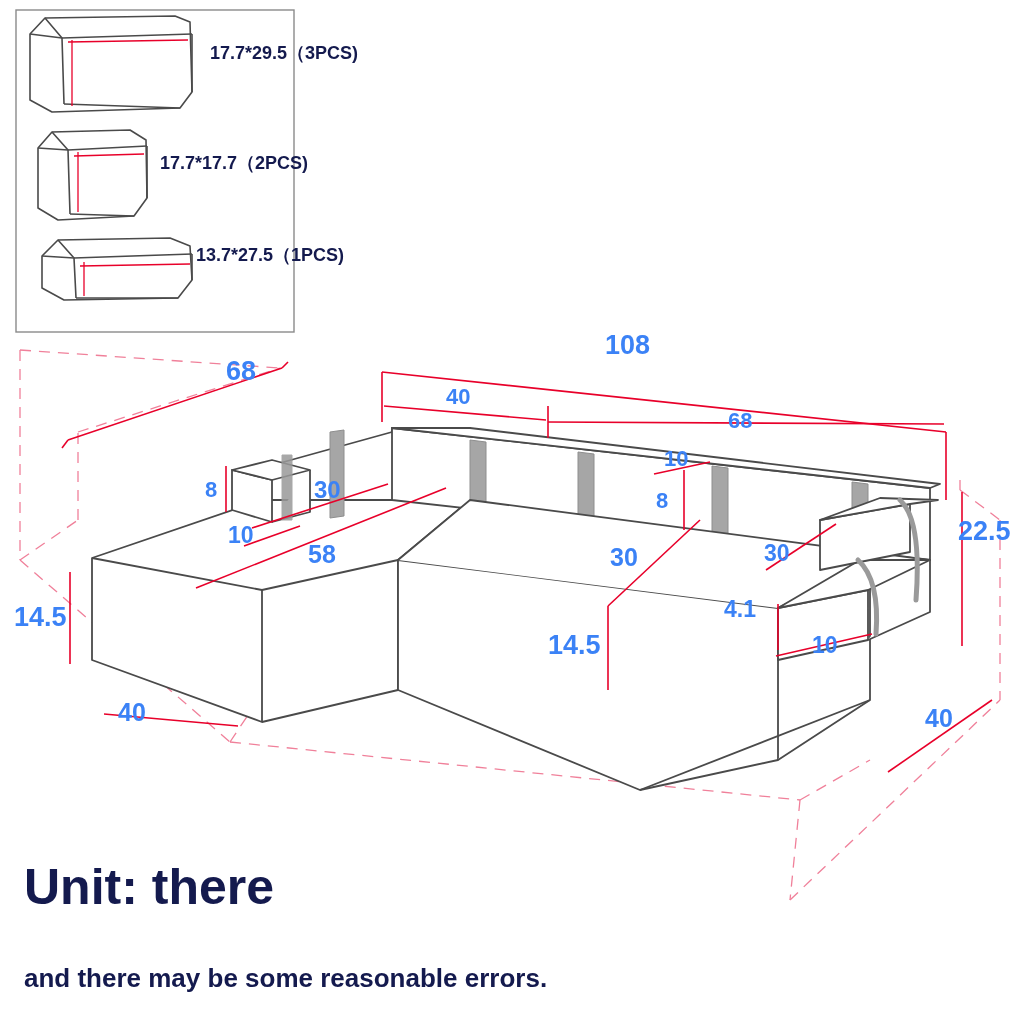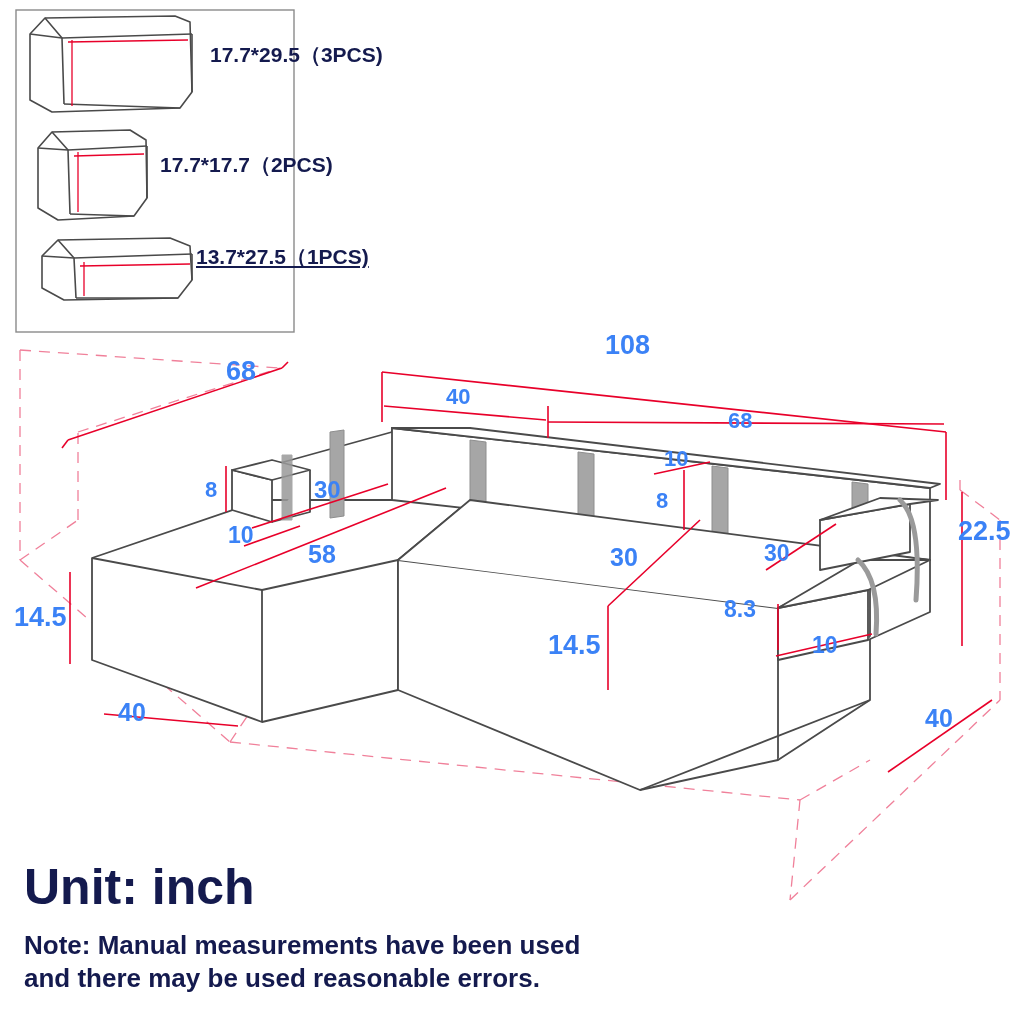--- a/index.html
+++ b/index.html
@@ -27,21 +27,21 @@
     color: #3b82f6;
     font-weight: bold;
     font-family: "Liberation Sans", sans-serif;
     white-space: nowrap;
     line-height: 1;
   }
   .pillow-label {
     position: absolute;
     color: #141a4e;
     font-weight: bold;
-    font-size: 21px;
+    font-size: 18px;
     font-family: "Liberation Sans", sans-serif;
     white-space: nowrap;
     line-height: 1;
   }
   #unit-text {
     position: absolute;
     left: 24px;
     top: 862px;
     font-size: 50px;
     font-weight: bold;
@@ -227,44 +227,43 @@
       <line x1="776" y1="656" x2="872" y2="634"></line>
 
       <line x1="962" y1="492" x2="962" y2="646"></line>
 
       <line x1="888" y1="772" x2="992" y2="700"></line>
     </g>
   </svg>
 
   <div class="pillow-label" style="left:210px; top:44px;">17.7*29.5（3PCS)</div>
   <div class="pillow-label" style="left:160px; top:154px;text-align:right;">17.7*17.7（2PCS)</div>
-  <div class="pillow-label" style="left:196px; top:246px;text-decoration:underline;">13.7*27.5（1PCS)</div>
+  <div class="pillow-label" style="left:196px; top:246px;">13.7*27.5（1PCS)</div>
 
   <div class="dim-label" style="left:226px; top:358px; font-size:27px;">68</div>
   <div class="dim-label" style="left:605px; top:332px; font-size:27px;">108</div>
   <div class="dim-label" style="left:446px; top:386px; font-size:22px;">40</div>
   <div class="dim-label" style="left:728px; top:410px; font-size:22px;">68</div>
 
   <div class="dim-label" style="left:205px; top:479px; font-size:22px;">8</div>
   <div class="dim-label" style="left:314px; top:478px; font-size:24px;">30</div>
   <div class="dim-label" style="left:228px; top:524px; font-size:23px;">10</div>
   <div class="dim-label" style="left:308px; top:542px; font-size:25px;">58</div>
 
   <div class="dim-label" style="left:664px; top:448px; font-size:22px;">10</div>
   <div class="dim-label" style="left:656px; top:490px; font-size:22px;">8</div>
   <div class="dim-label" style="left:610px; top:545px; font-size:25px;">30</div>
   <div class="dim-label" style="left:764px; top:542px; font-size:23px;">30</div>
 
   <div class="dim-label" style="left:14px; top:604px; font-size:27px;">14.5</div>
   <div class="dim-label" style="left:118px; top:700px; font-size:25px;">40</div>
   <div class="dim-label" style="left:548px; top:632px; font-size:27px;">14.5</div>
 
-  <div class="dim-label" style="left:724px; top:598px; font-size:23px;">8.3</div>
+  <div class="dim-label" style="left:724px; top:598px; font-size:23px;">4.1</div>
   <div class="dim-label" style="left:812px; top:634px; font-size:23px;">10</div>
 
   <div class="dim-label" style="left:958px; top:518px; font-size:27px;">22.5</div>
   <div class="dim-label" style="left:925px; top:706px; font-size:25px;">40</div>
 
-  <div id="unit-text">Unit: inch</div>
-  <div class="note-line" id="note-line-1">Note: Manual measurements have been used</div>
-  <div class="note-line" id="note-line-2">and there may be used reasonable errors.</div>
+  <div id="unit-text">Unit: there</div>
+  <div class="note-line" id="note-line-2">and there may be some reasonable errors.</div>
 
 </div>
 
 </body></html>

